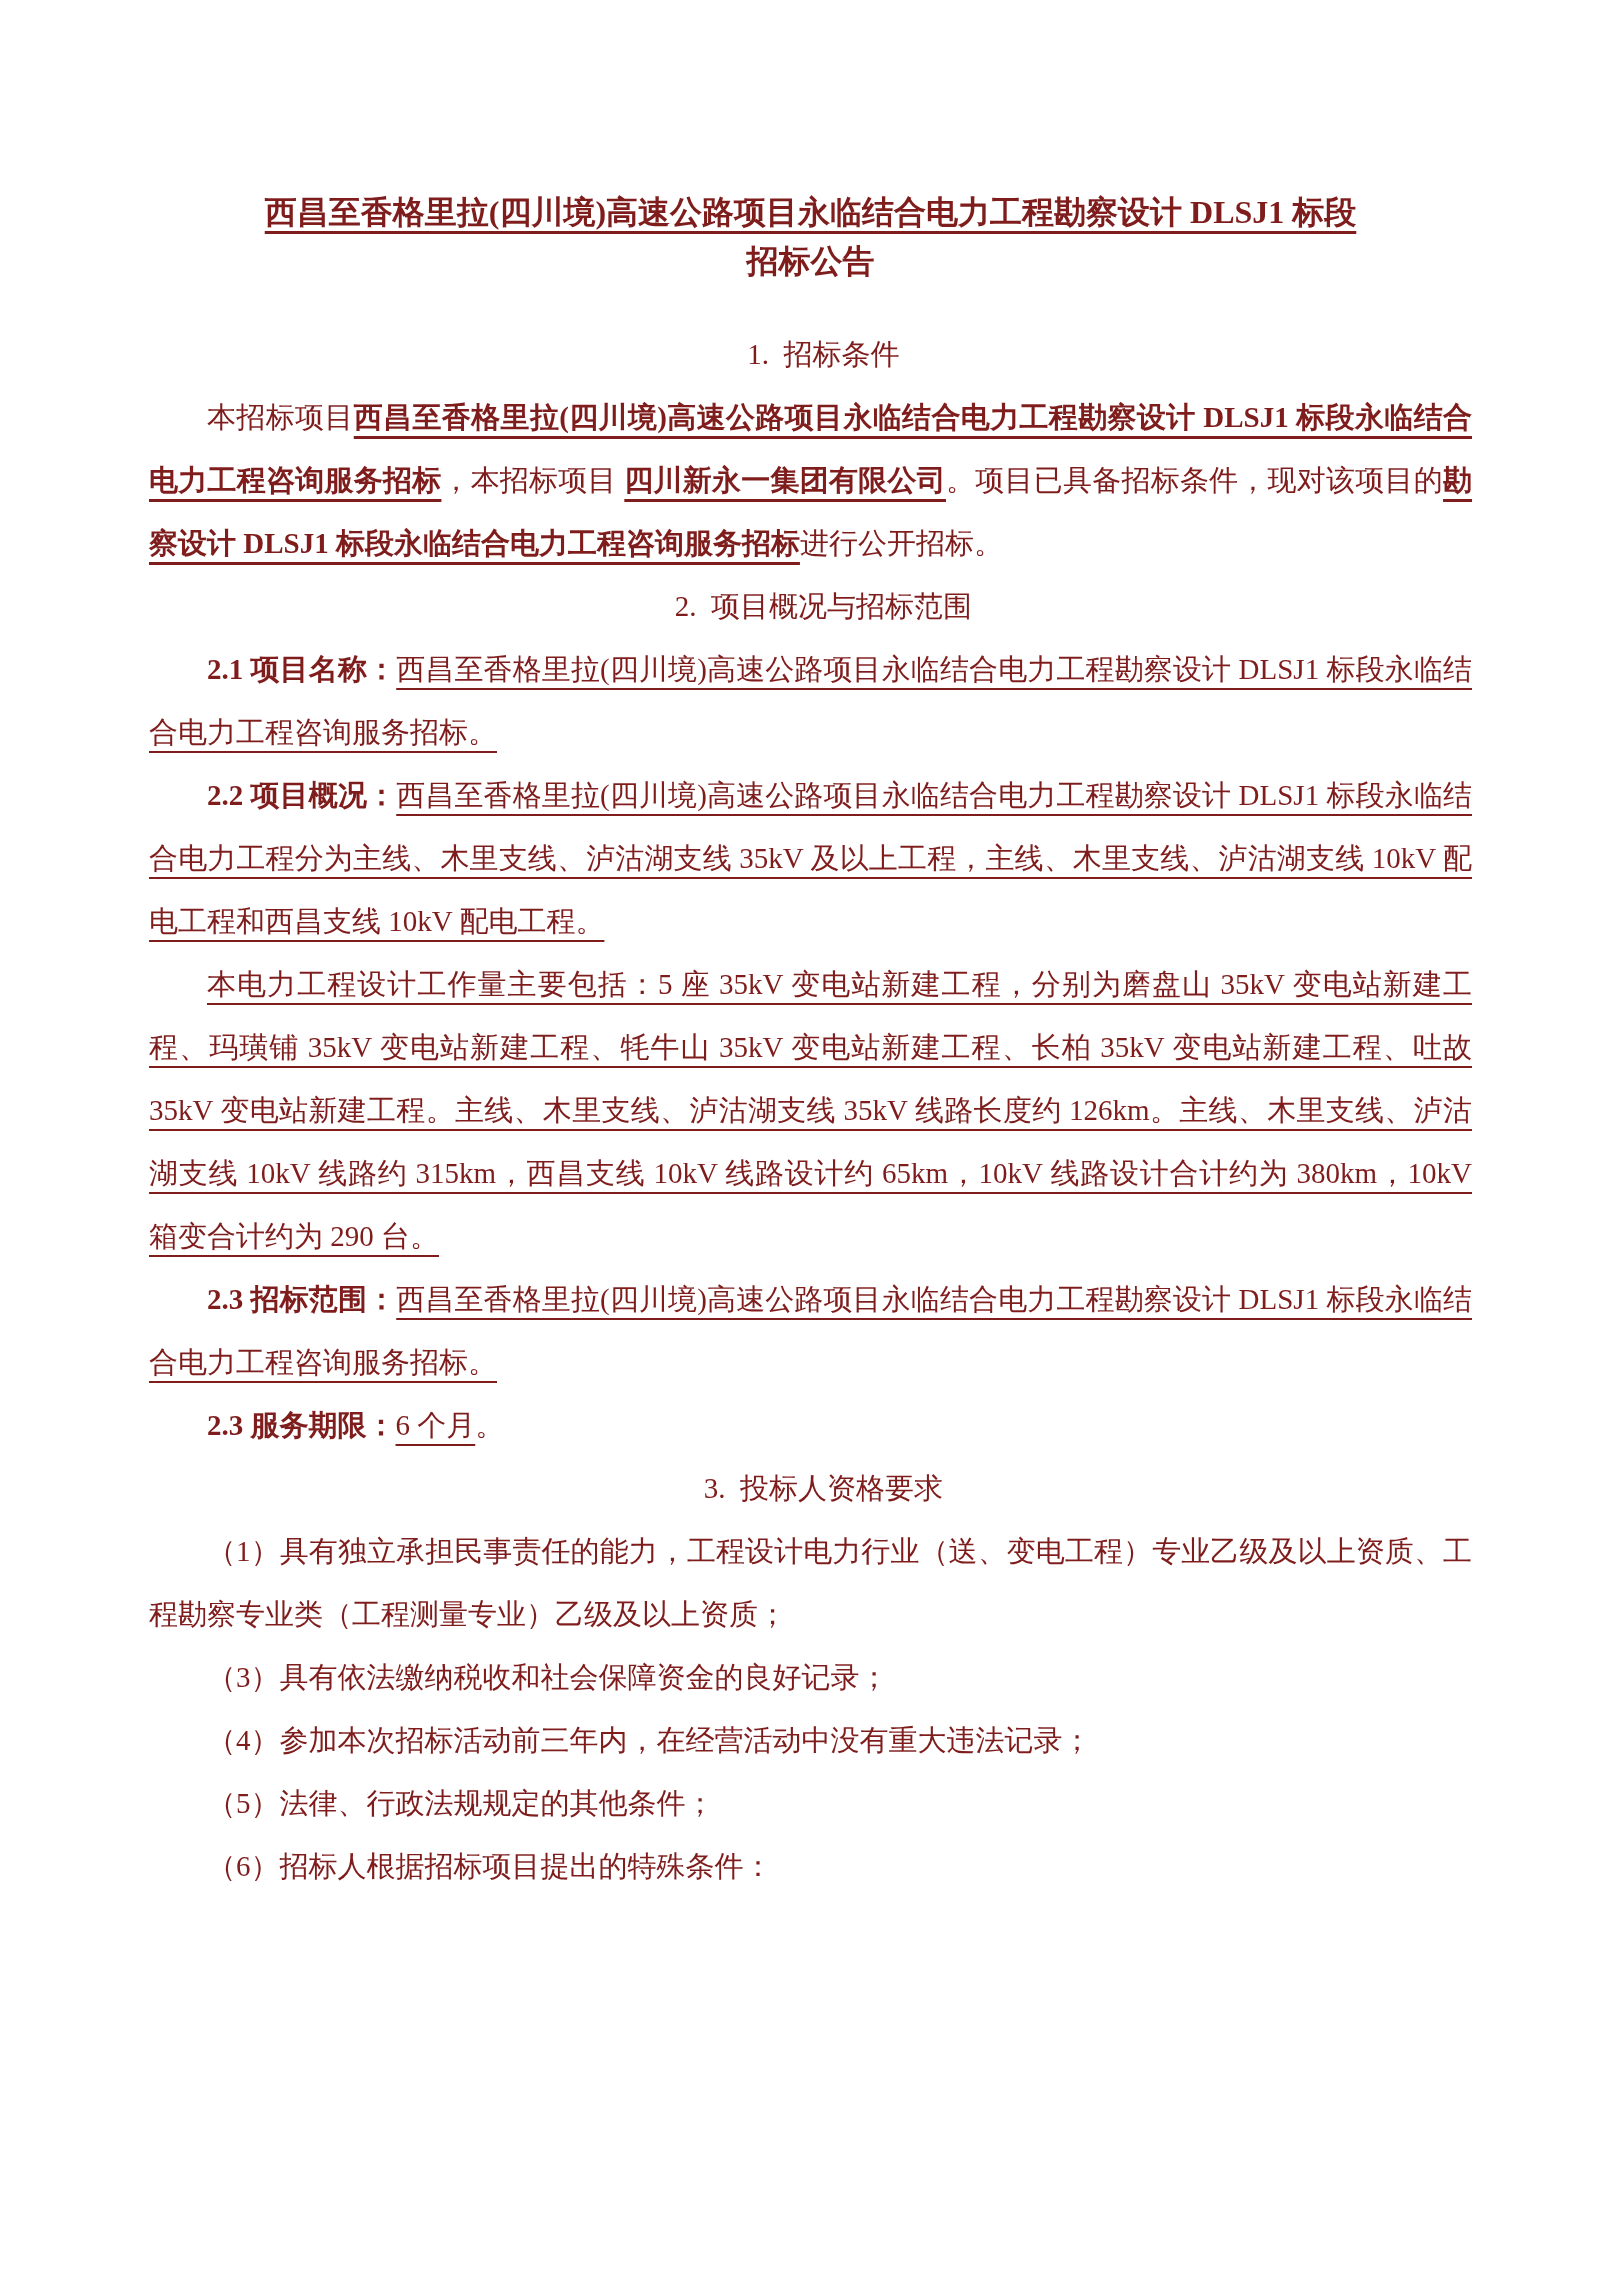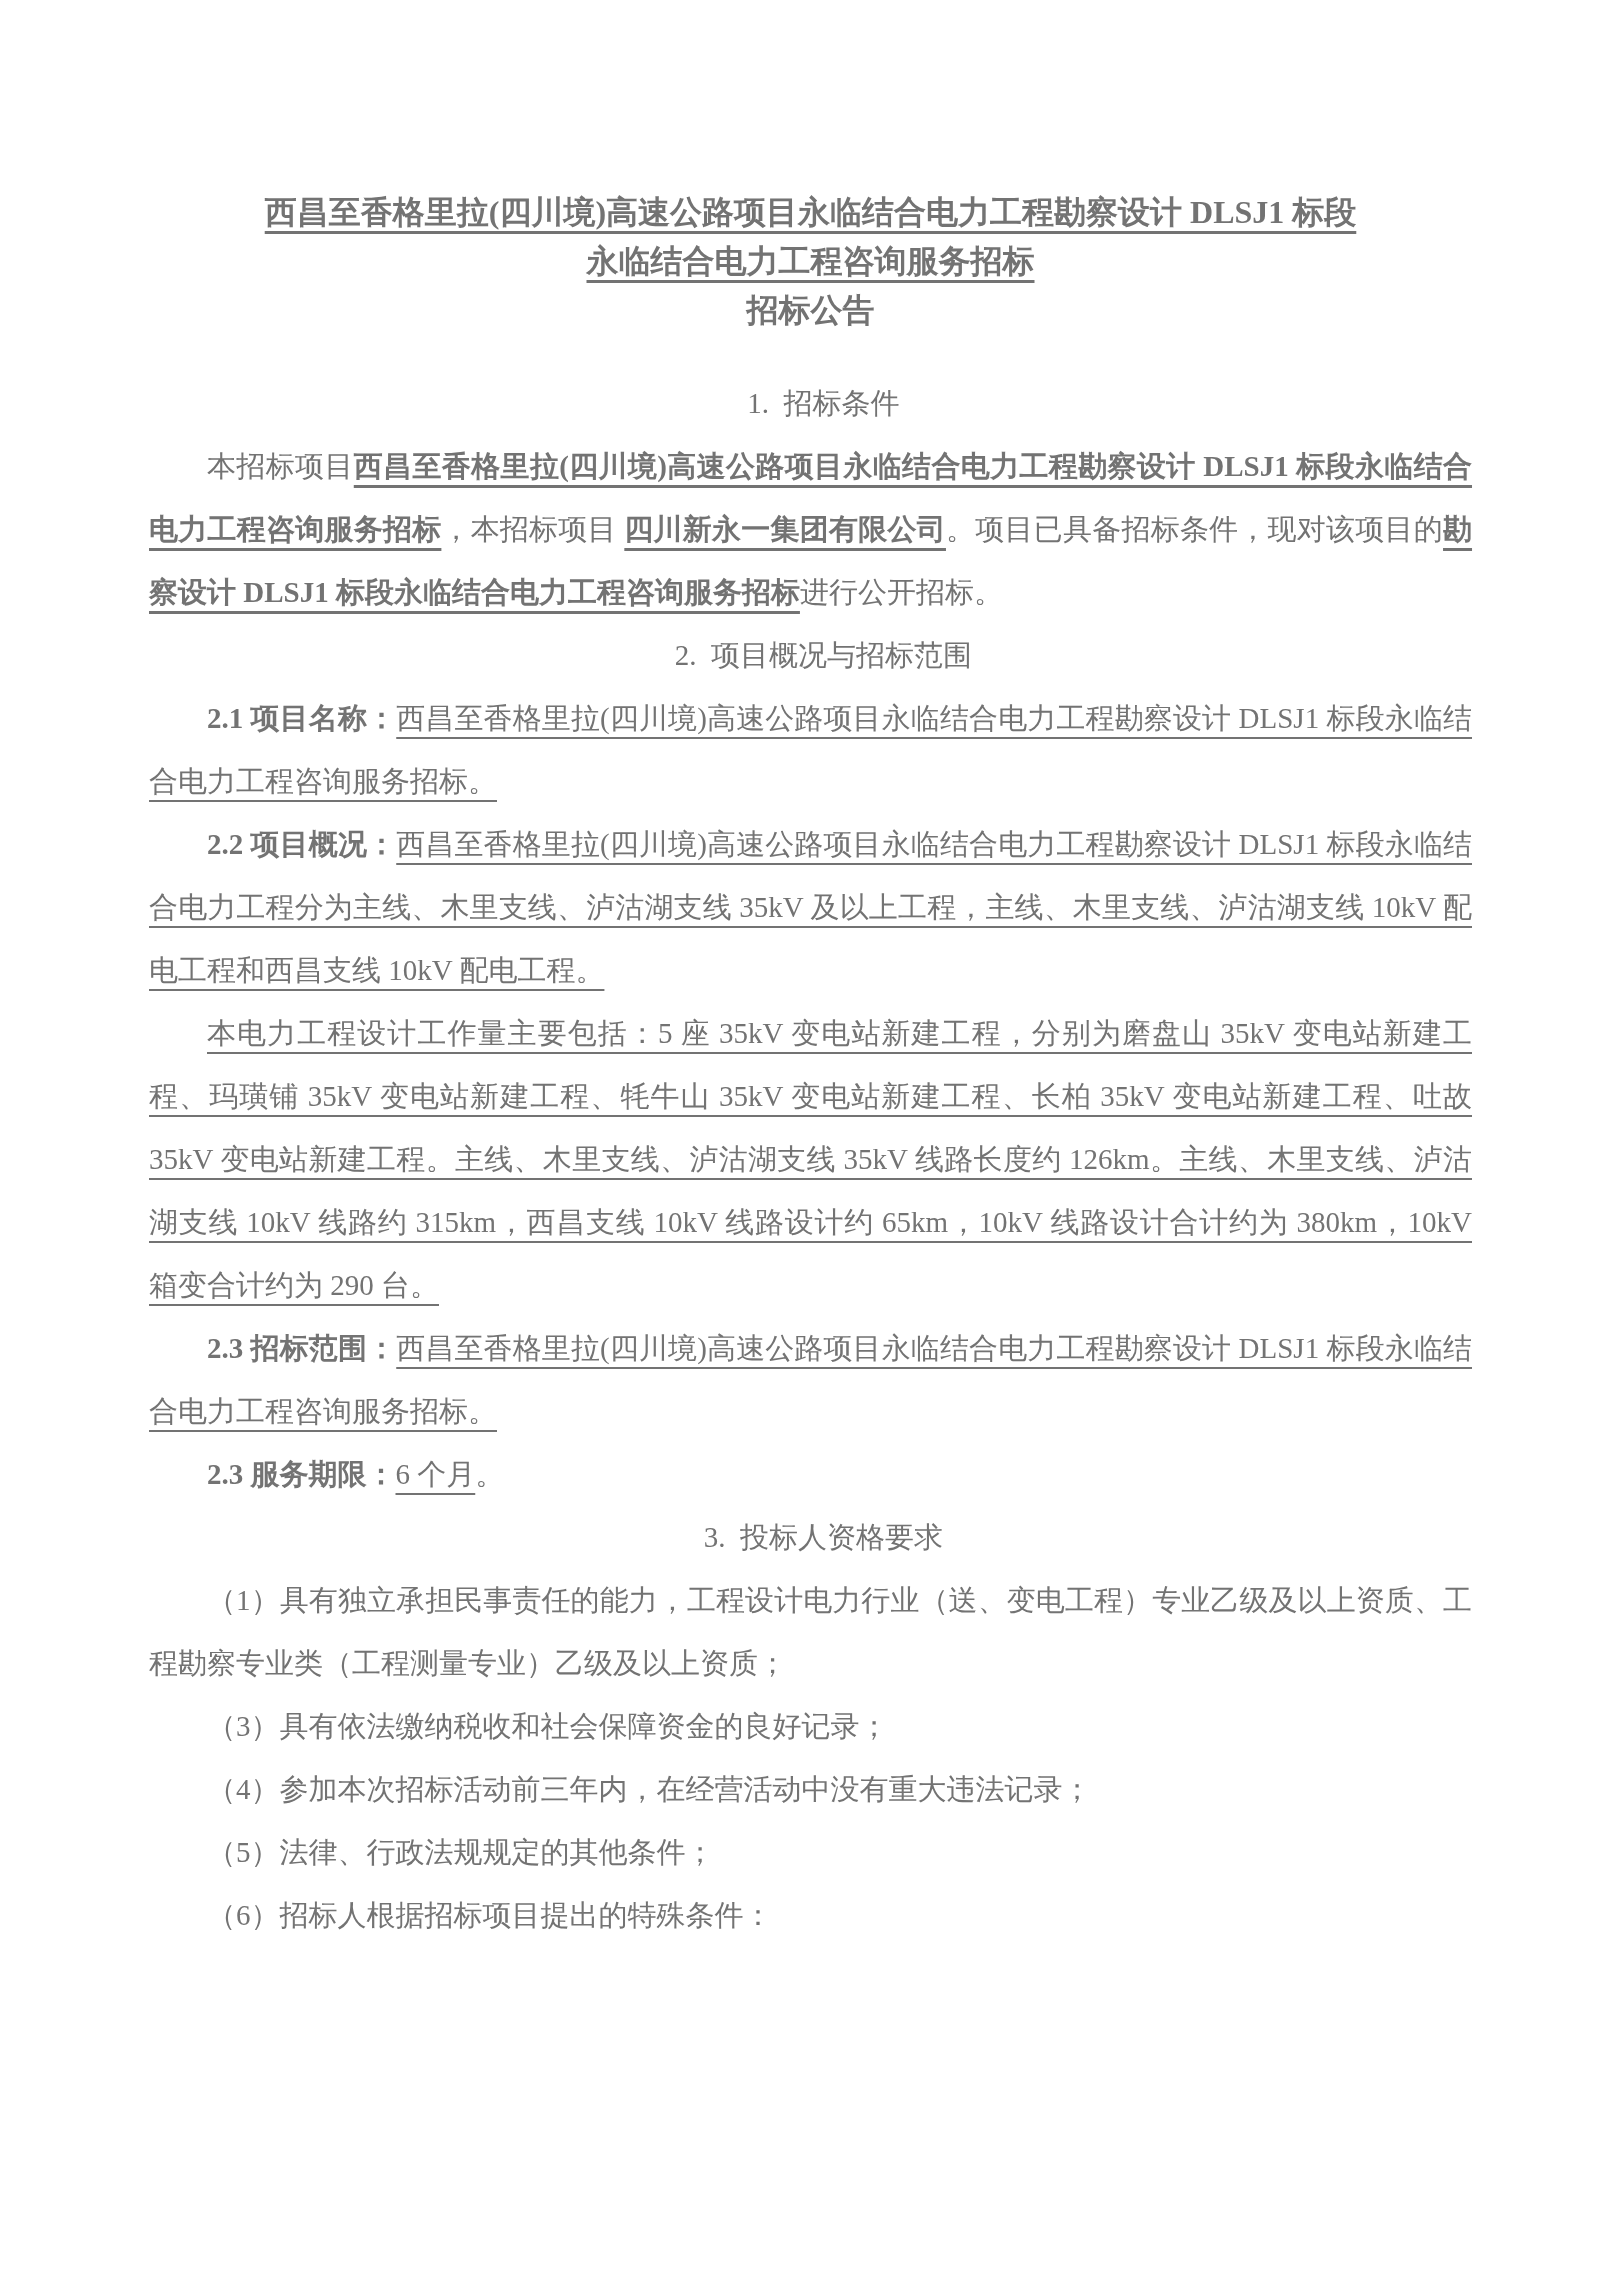--- a/index.html
+++ b/index.html
@@ -6,21 +6,21 @@
     margin: 0;
     padding: 0;
     background: #ffffff;
   }
   .page {
     position: relative;
     width: 1621px;
     height: 2293px;
     margin: 0 auto;
     background: #ffffff;
-    color: #737373;
+    color: #7f1d1d;
     box-sizing: border-box;
     padding: 188px 149px 0 149px;
     font-family: "Liberation Serif", "DejaVu Serif", serif;
     overflow: hidden;
   }
   .title-block {
     text-align: center;
   }
   .title-line {
     font-size: 32px;
@@ -63,21 +63,20 @@
   }
   span.b.u { text-decoration-thickness: 2.9px; }
 </style>
 </head>
 <body>
 
 <div class="page">
 
   <div class="title-block">
     <div class="title-line u">西昌至香格里拉(四川境)高速公路项目永临结合电力工程勘察设计 DLSJ1 标段</div>
-    <div class="title-line u">永临结合电力工程咨询服务招标</div>
     <div class="title-line">招标公告</div>
   </div>
 
   <div class="doc-body">
 
     <p class="heading">1.  招标条件</p>
 
     <p class="para"><span>本招标项目</span><span class="b u">西昌至香格里拉(四川境)高速公路项目永临结合电力工程勘察设计 DLSJ1 标段永临结合电力工程咨询服务招标</span><span>，本招标项目 </span><span class="b u">四川新永一集团有限公司</span><span>。项目已具备招标条件，现对该项目的</span><span class="b u">勘察设计 DLSJ1 标段永临结合电力工程咨询服务招标</span><span>进行公开招标。</span></p>
 
     <p class="heading">2.  项目概况与招标范围</p>

